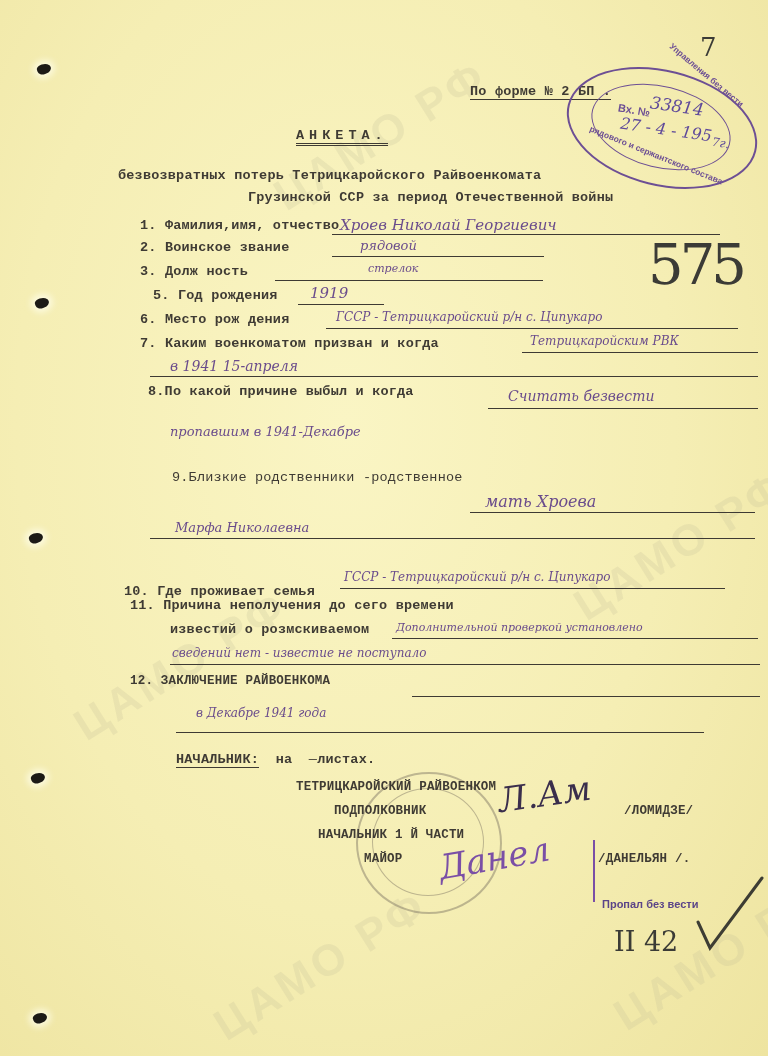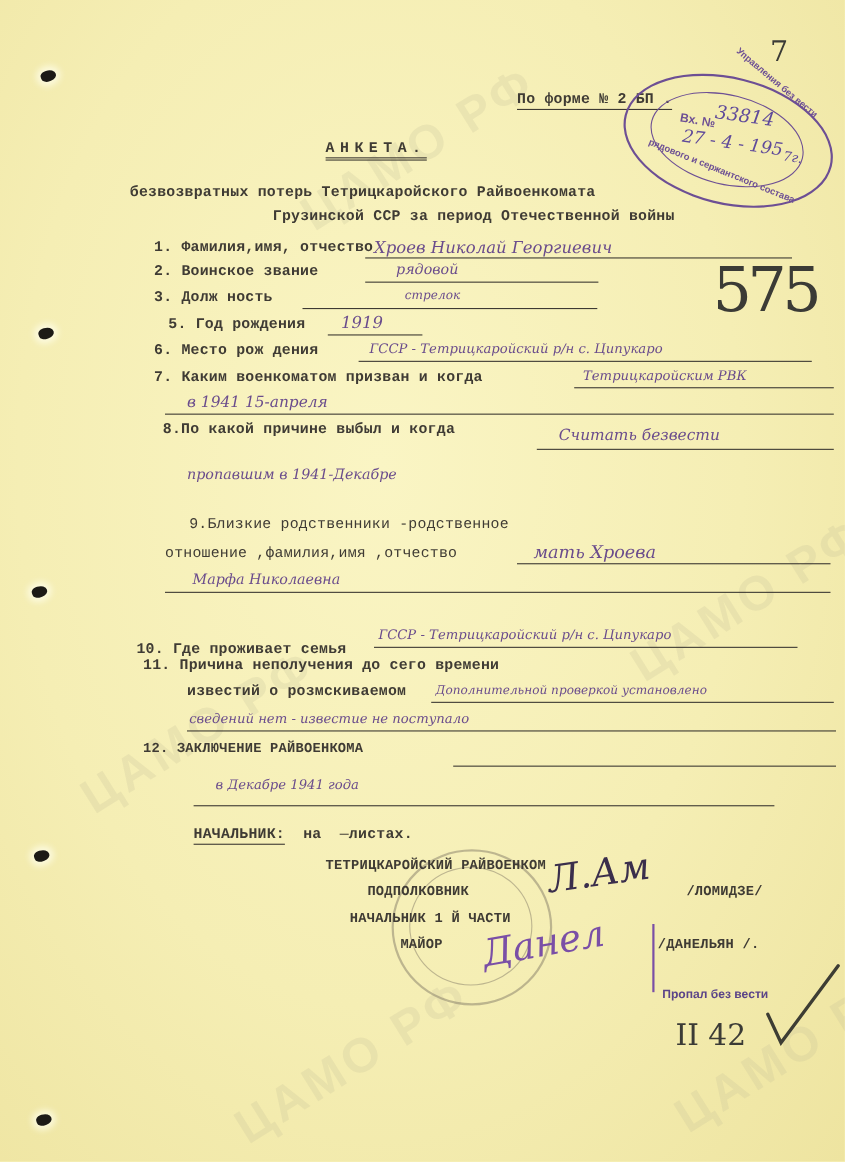--- a/index.html
+++ b/index.html
@@ -84,21 +84,20 @@
   <div class="hand" style="left:530px;top:334px;font-size:12px;">Тетрицкаройским РВК</div>
   <div class="line" style="left:150px;top:376px;width:608px;"></div>
   <div class="hand" style="left:170px;top:358px;font-size:14px;">в 1941  15-апреля</div>
 
   <div class="typed" style="left:148px;top:384px;"><span>8.</span><span>По какой  причине  выбыл  и когда</span></div>
   <div class="line" style="left:488px;top:408px;width:270px;"></div>
   <div class="hand" style="left:508px;top:388px;font-size:14px;">Считать безвести</div>
   <div class="hand" style="left:170px;top:424px;font-size:13px;">пропавшим в 1941-Декабре</div>
 
   <div class="typed" style="left:140px;top:470px;font-weight:normal;margin-left:32px;"><span>9.</span><span>Близкие  родственники -родственное</span></div>
-  <div class="typed" style="left:150px;top:496px;font-weight:normal;">отношение ,фамилия,имя ,отчество</div>
   <div class="line" style="left:470px;top:512px;width:285px;"></div>
   <div class="hand" style="left:485px;top:492px;font-size:16px;">мать Хроева</div>
   <div class="line" style="left:150px;top:538px;width:605px;"></div>
   <div class="hand" style="left:175px;top:520px;font-size:13px;">Марфа  Николаевна</div>
 
   <div class="typed" style="left:124px;top:572px;margin-top:12px;"><span>10.</span> <span>Где проживает  семья</span></div>
   <div class="line" style="left:340px;top:588px;width:385px;"></div>
   <div class="hand" style="left:344px;top:570px;font-size:12px;">ГССР - Тетрицкаройский р/н  с. Ципукаро</div>
 
   <div class="typed" style="left:130px;top:598px;"><span>11.</span> <span>Причина  неполучения  до  сего времени</span></div>

